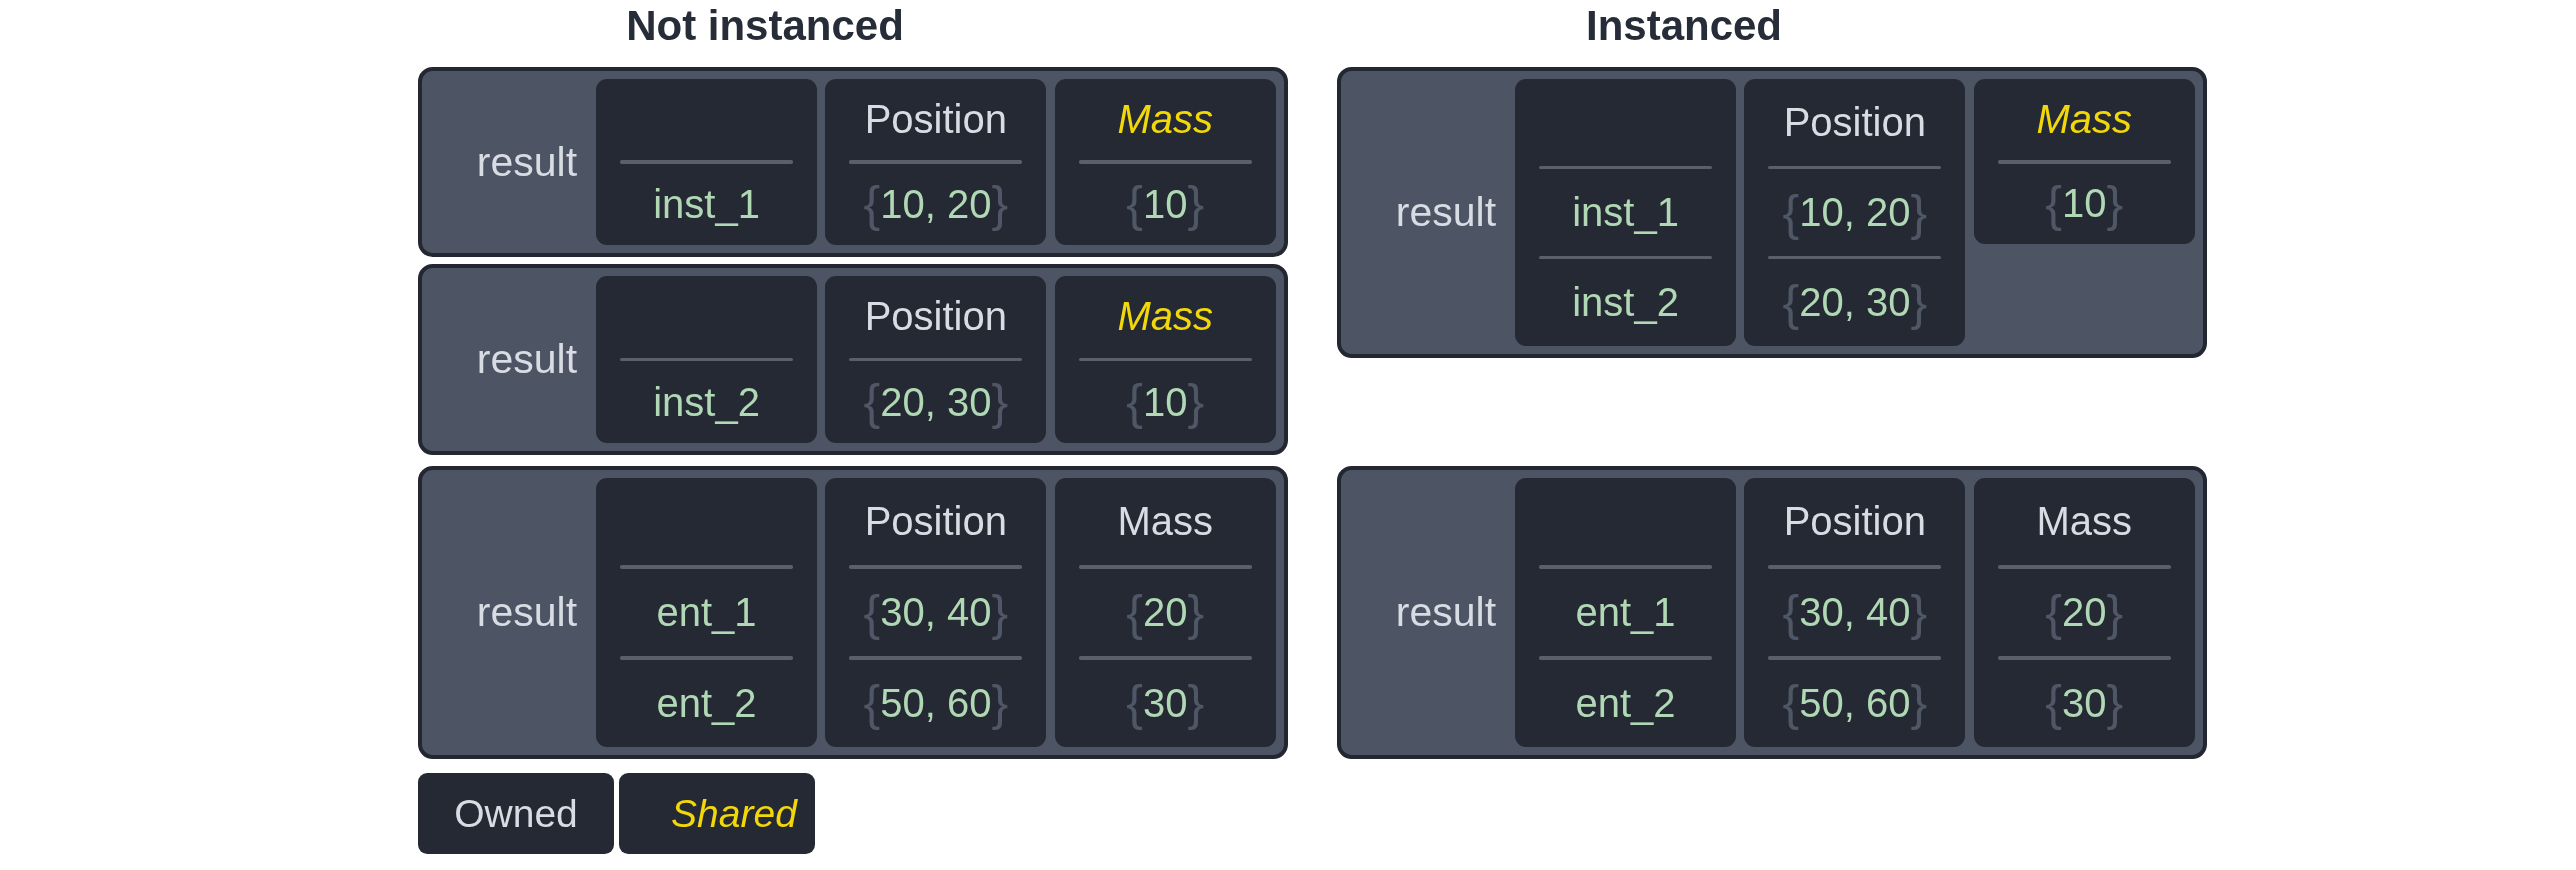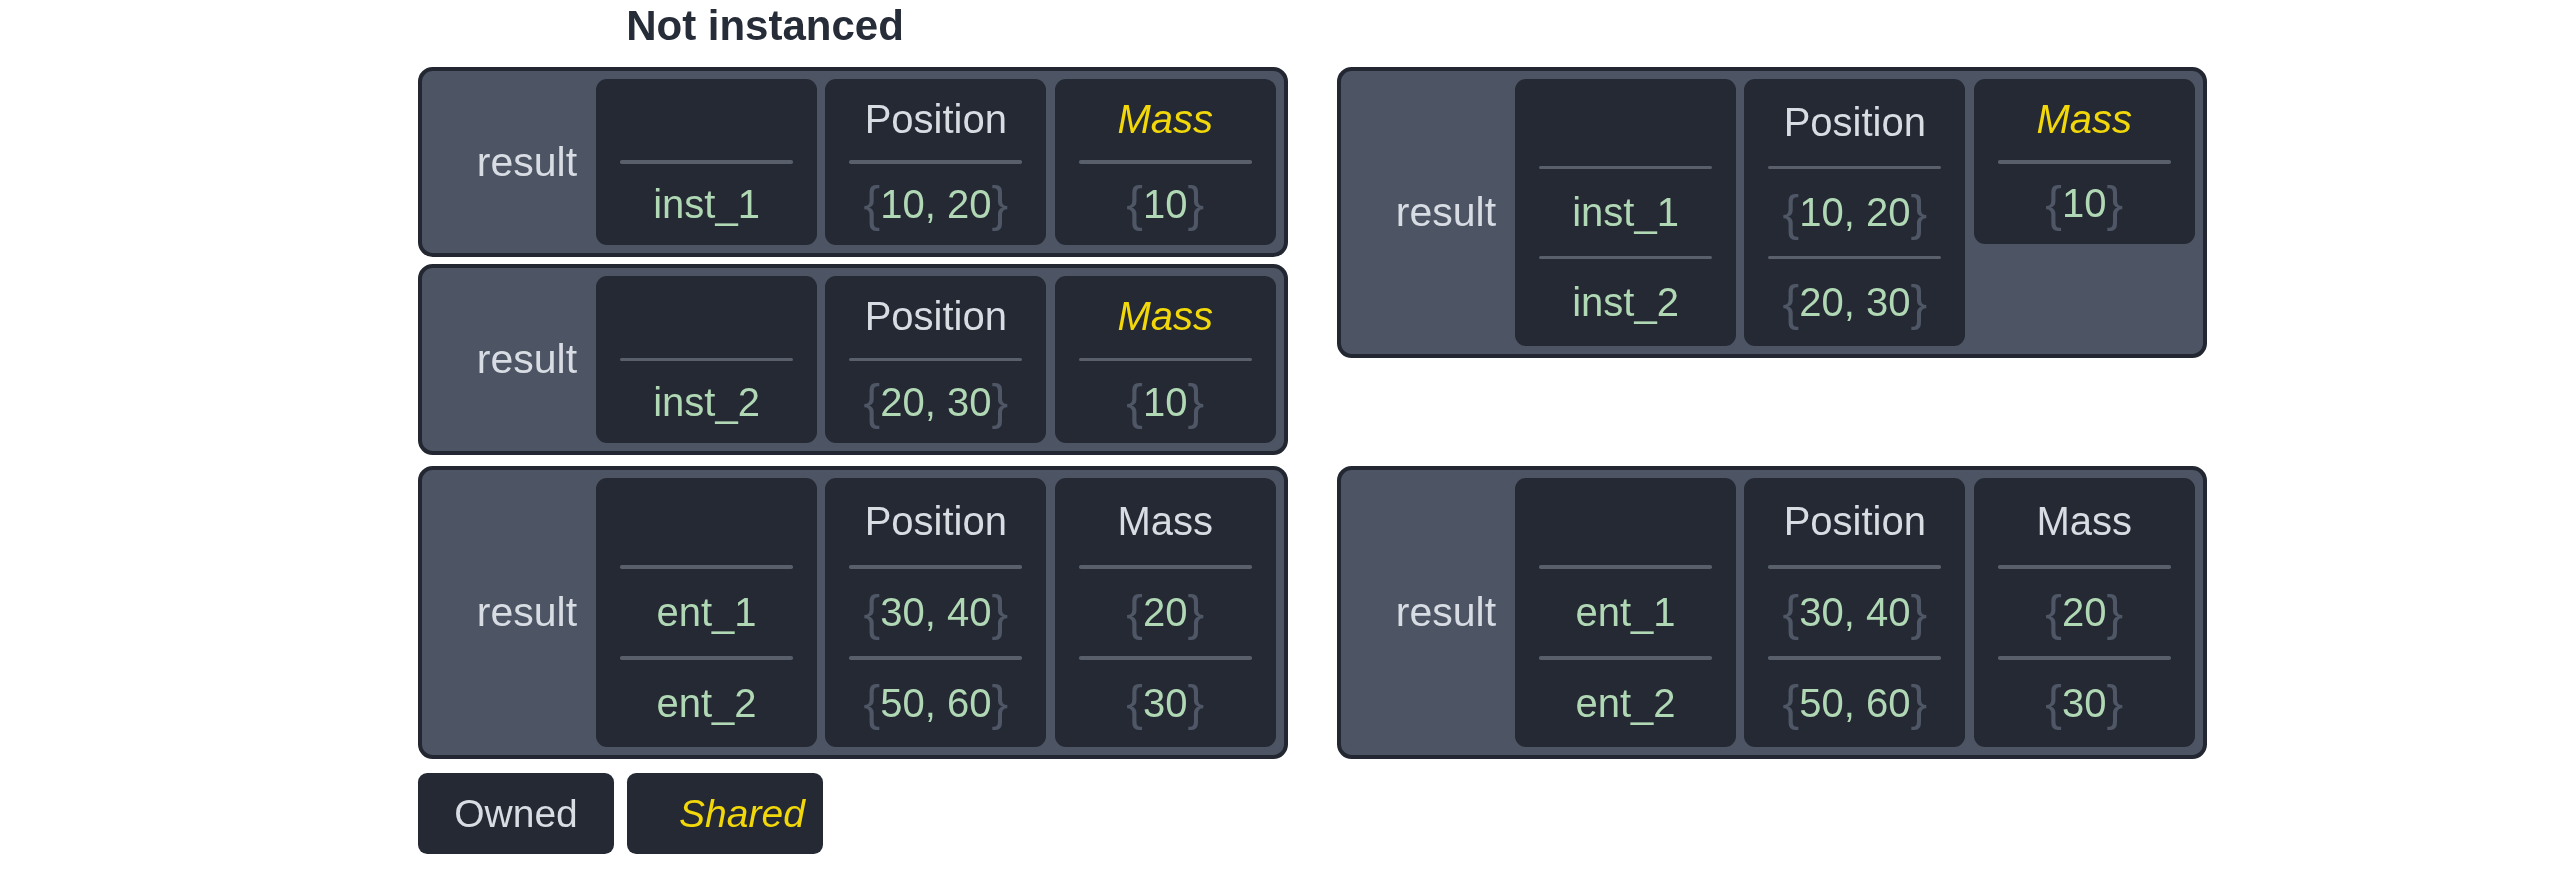--- a/index.html
+++ b/index.html
@@ -75,21 +75,21 @@
   .cell-header.shared{color:var(--shared-yellow);font-style:italic;}
   .divider{
     flex:0 0 3.7px;height:3.7px;
     margin:0 24px;
     background:var(--divider);
     border-radius:1.8px;
   }
   .brace{color:var(--brace);font-size:50px;line-height:1;}
   .legend{
     position:absolute;top:773px;left:0;
-    display:flex;gap:13px;
+    display:flex;gap:5px;
   }
   .legend-box{
     width:196px;height:81px;
     background:var(--legend-bg);
     border-radius:9.2px;
     display:flex;align-items:center;justify-content:center;
     font-size:39px;color:var(--header-text);
   }
   .legend-box.shared{color:var(--shared-yellow);font-style:italic;padding-left:34px;}
 </style>
@@ -208,20 +208,21 @@
     </div>
   </div>
 
   <div class="legend">
     <div class="legend-box">Owned</div>
     <div class="legend-box shared">Shared</div>
   </div>
 </div>
 
 <div class="diagram-column col-right">
+  <div class="diagram-title">Instanced</div>
 
   <div class="group g-d">
     <div class="group-label">result</div>
     <div class="cells">
       <div class="cell">
         <div class="band cell-header"></div>
         <div class="divider"></div>
         <div class="band value">
             <span>inst_1</span>
           </div>

